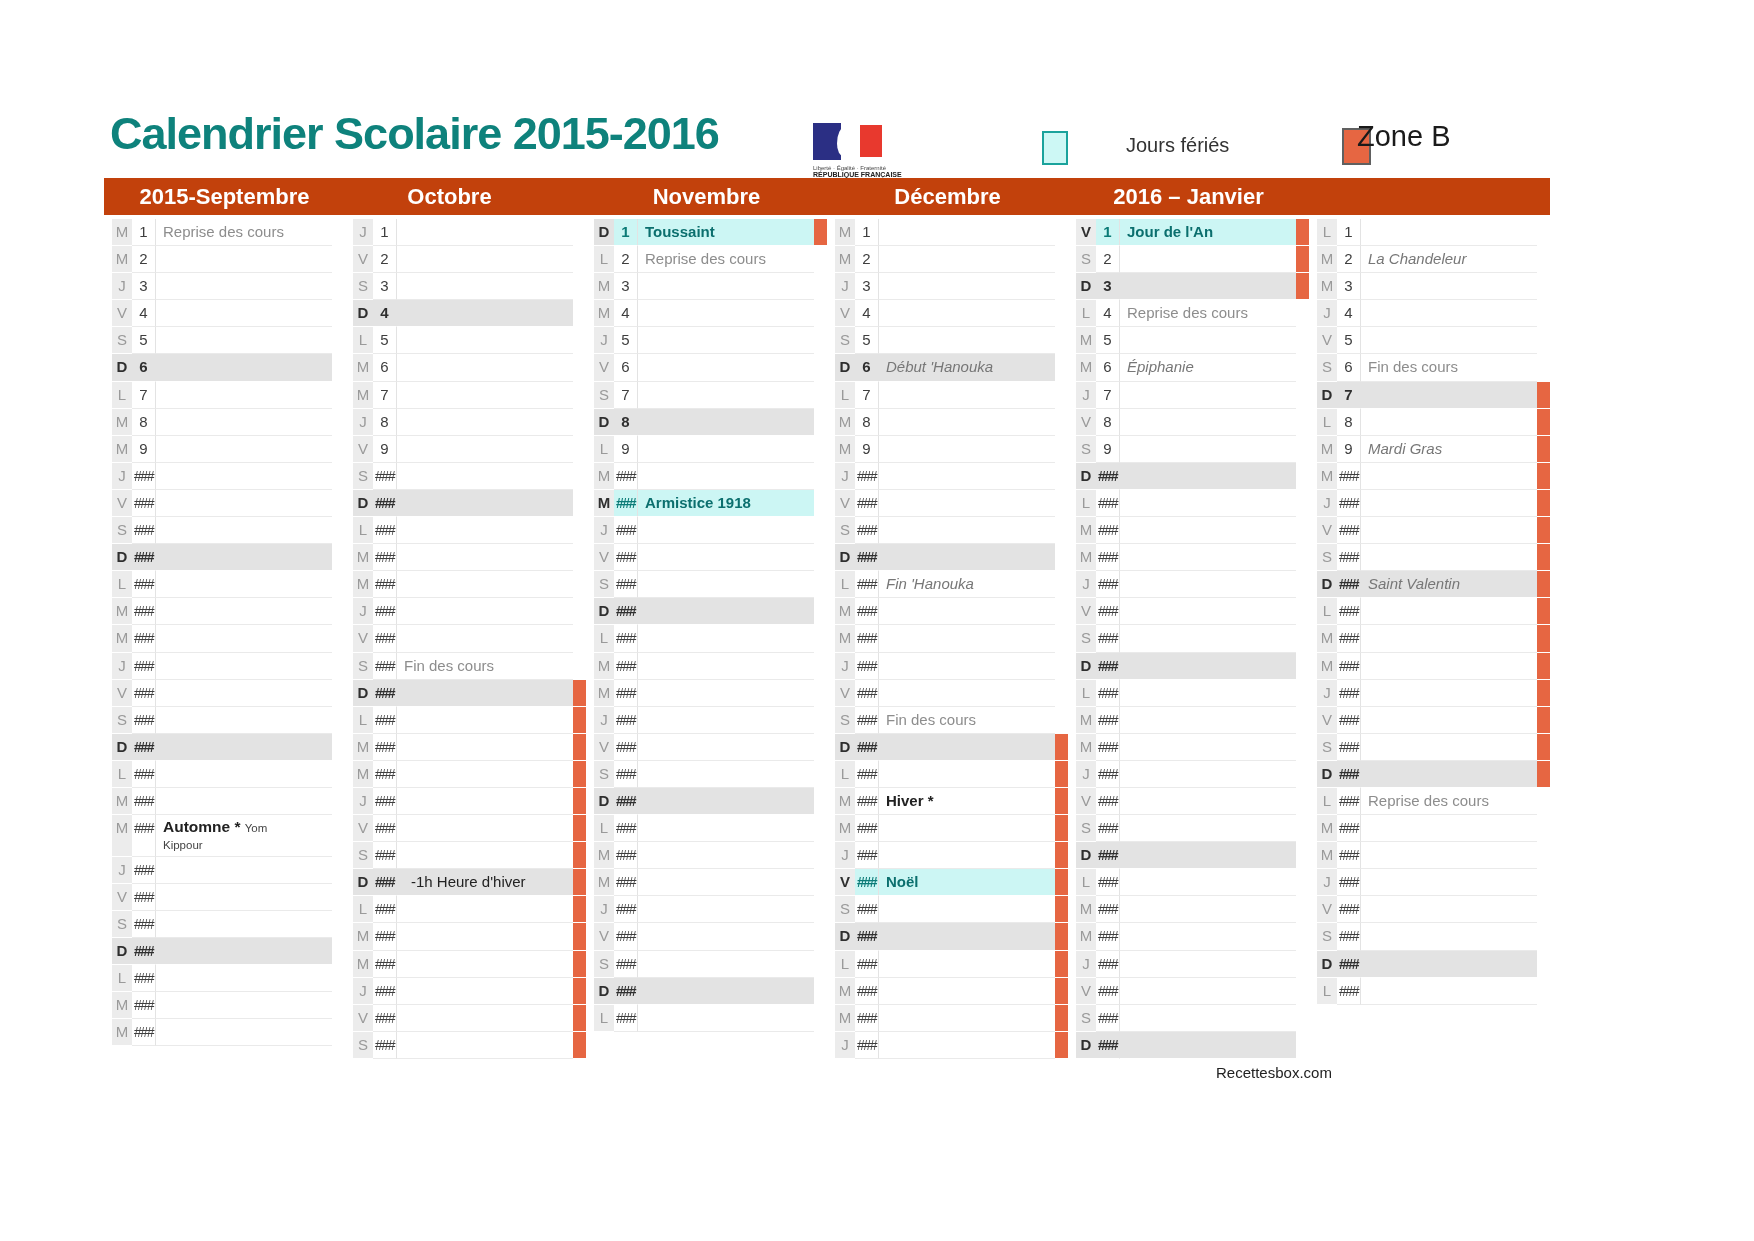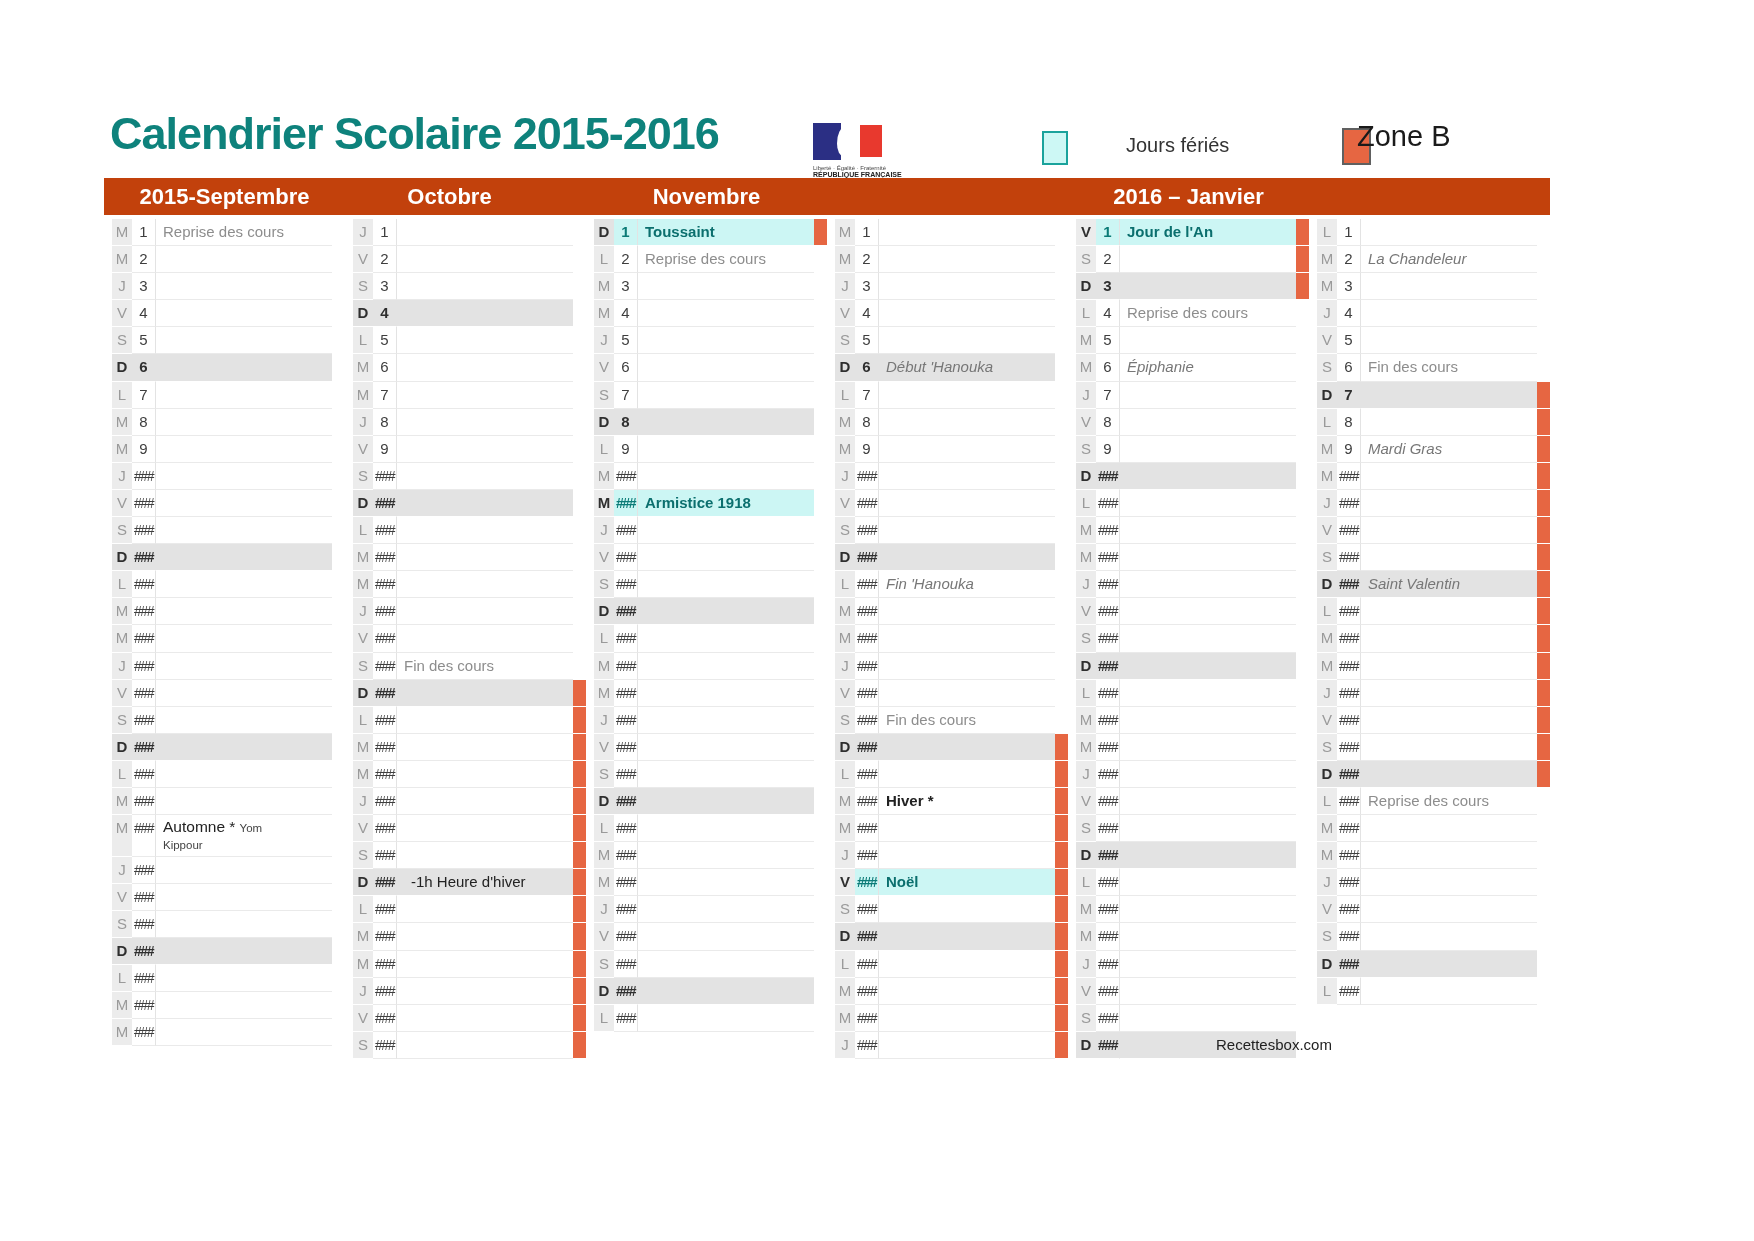--- a/index.html
+++ b/index.html
@@ -51,25 +51,25 @@
   .day.hol .l{font-weight:bold;color:#2f2f2f;}
   .day.hol .d{color:#0b7b77;font-weight:bold;}
   .day.striped .s{background:#e66642;border-bottom:1px solid #fff;}
   .day.tall{height:41.5px;}
   .day.tall .n{white-space:normal;line-height:15px;padding-top:4px;}
   .note-plain{color:#8d8d8d;}
   .note-dark{color:#222;padding-left:14px;}
   .note-italic{color:#777;font-style:italic;}
   .note-bold{color:#222;font-weight:bold;}
   .note-holiday{color:#0b6f6e;font-weight:bold;}
-  .n b{color:#222;font-weight:normal;font-size:15.5px;}
+  .n b{color:#222;font-weight:bold;font-size:15.5px;}
   .n .sm{font-size:11.5px;color:#444;}
 
   
-  #footer{left:1216px;top:1036px;font-size:15px;color:#222;text-decoration:none;}
+  #footer{left:1216px;top:1064px;font-size:15px;color:#222;text-decoration:none;}
 </style>
 </head>
 <body>
 
 <div id="title" class="abs">Calendrier Scolaire 2015-2016</div>
 
 <div id="logo" class="abs">
   <div class="boxes">
     <div class="blue"></div>
     <div class="white"></div>
@@ -82,20 +82,21 @@
 
 <div id="legend-holiday-box" class="abs"></div>
 <div id="legend-holiday-label" class="abs">Jours fériés</div>
 <div id="legend-zone-box" class="abs"></div>
 <div id="legend-zone-label" class="abs">Zone B</div>
 
 <div id="band" class="abs">
     <div class="mlabel" style="left: 0px;">2015-Septembre</div>
     <div class="mlabel" style="left: 225px;">Octobre</div>
     <div class="mlabel" style="left: 482px;">Novembre</div>
+    <div class="mlabel" style="left: 723px;">Décembre</div>
     <div class="mlabel" style="left: 964px;">2016 – Janvier</div>
   </div>
 
 <div id="grid" class="abs">
     <div class="month" style="left: 104px;">
       <div class="day">
         <div class="cell l">M</div>
         <div class="cell d">1</div>
         <div class="cell n note-plain">Reprise des cours</div>
         <div class="cell s"></div>

